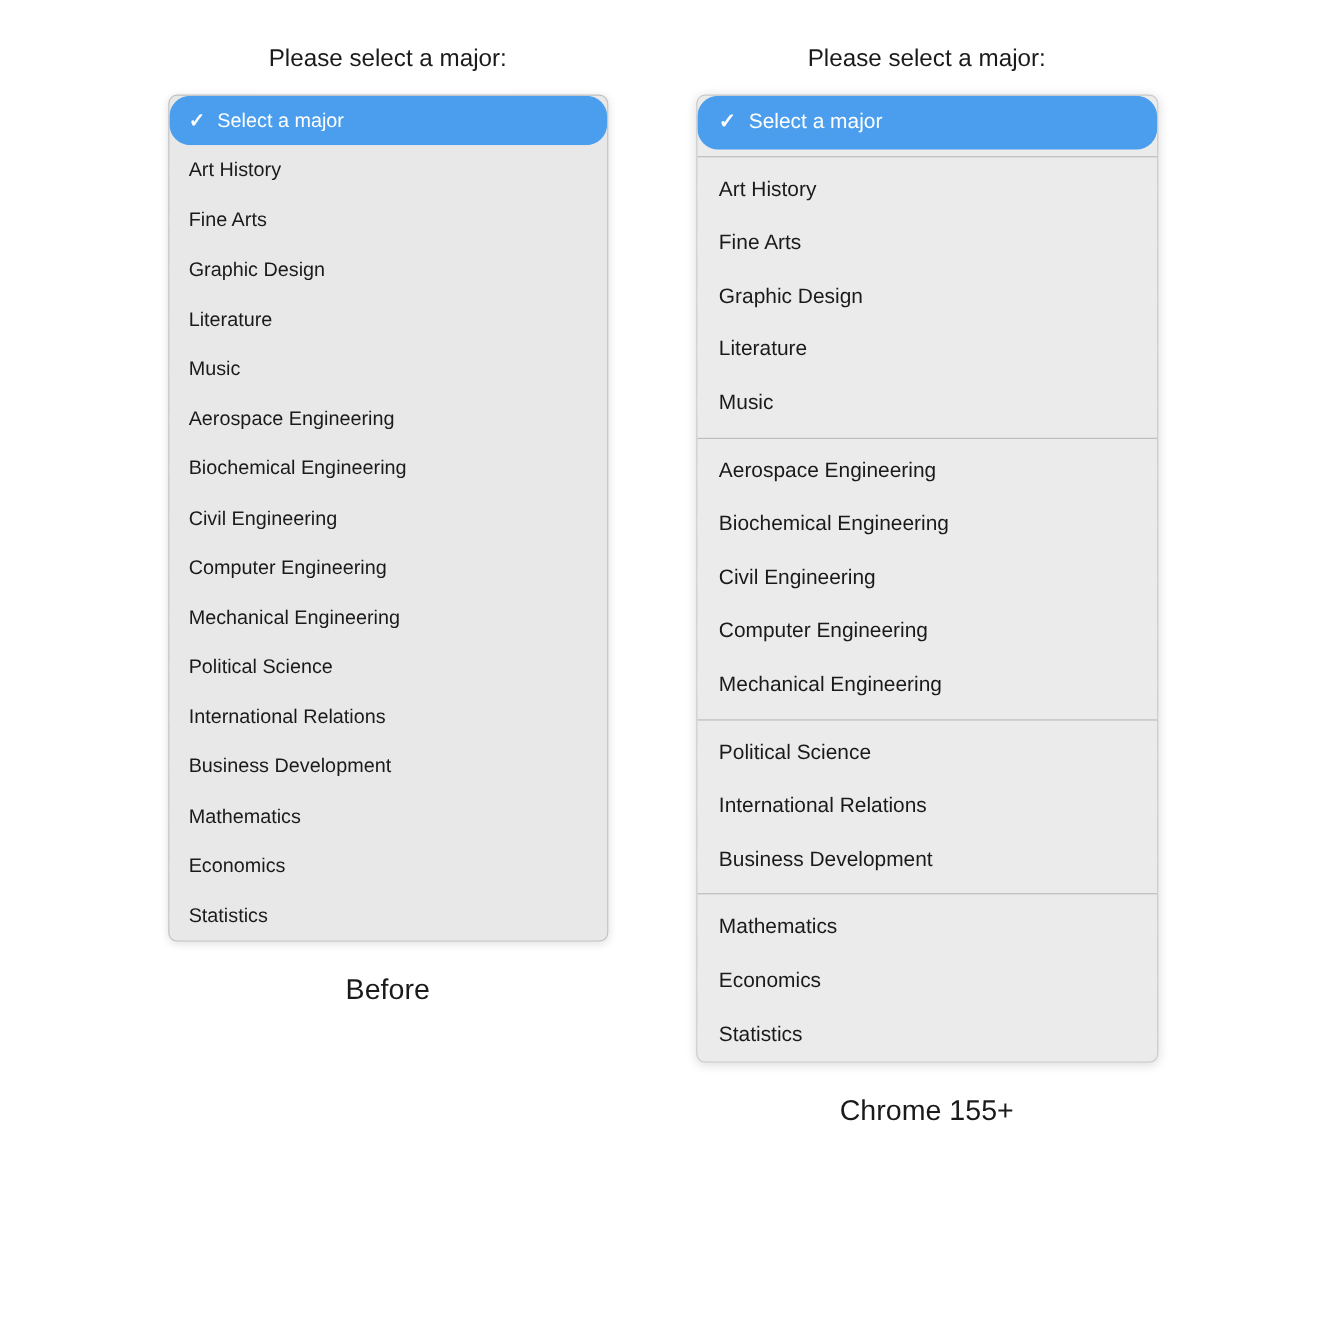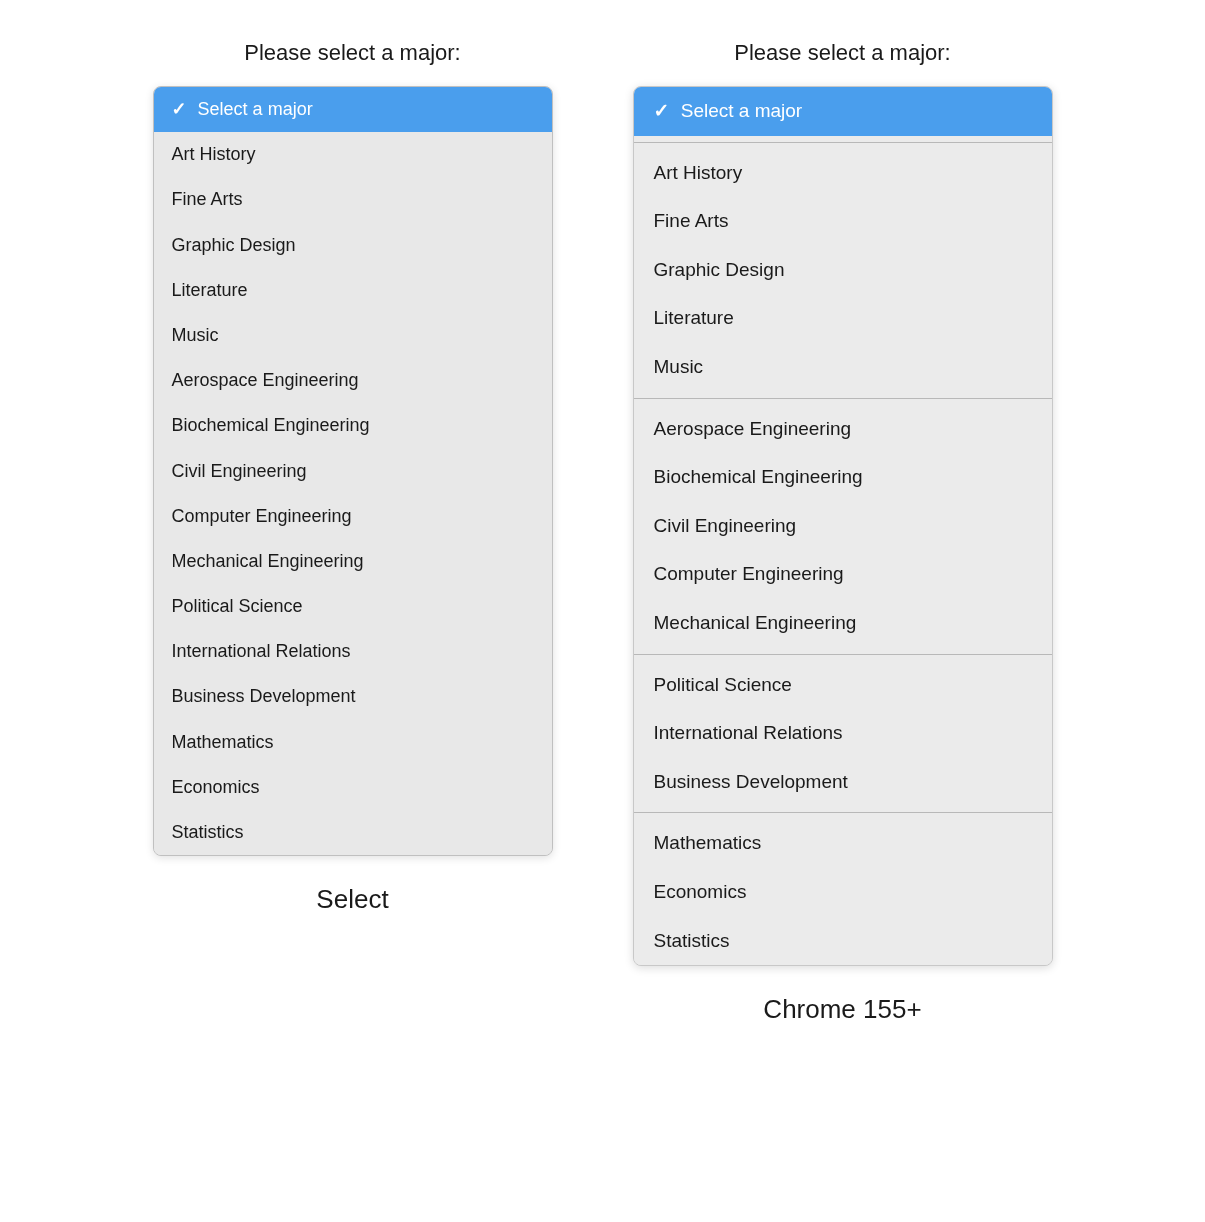--- a/index.html
+++ b/index.html
@@ -61,20 +61,21 @@
       box-shadow: 0 2px 8px rgba(0,0,0,0.12);
     }
 
     .listbox-item {
       padding: 10px 18px;
       font-size: 18px;
       color: #1a1a1a;
       cursor: pointer;
       background: #e8e8e8;
       line-height: 1.4;
+      border-radius: 19px;
     }
 
     .listbox-item.selected {
       background: #4a9eed;
       color: #ffffff;
       font-weight: 500;
     }
 
     .listbox-item .checkmark {
       margin-right: 6px;
@@ -133,21 +134,21 @@
         <div class="listbox-item">Civil Engineering</div>
         <div class="listbox-item">Computer Engineering</div>
         <div class="listbox-item">Mechanical Engineering</div>
         <div class="listbox-item">Political Science</div>
         <div class="listbox-item">International Relations</div>
         <div class="listbox-item">Business Development</div>
         <div class="listbox-item">Mathematics</div>
         <div class="listbox-item">Economics</div>
         <div class="listbox-item">Statistics</div>
       </div>
-    <div class="footer-label">Select</div>
+    <div class="footer-label">Before</div>
   </div>
 
   <div class="column">
     <div class="label">Please select a major:</div>
     <div class="listbox listbox-chrome">
 
     <div class="listbox-item selected"><span class="checkmark">✓ </span>Select a major</div>
         <div class="divider"></div>
         <div class="listbox-item">Art History</div>
         <div class="listbox-item">Fine Arts</div>

